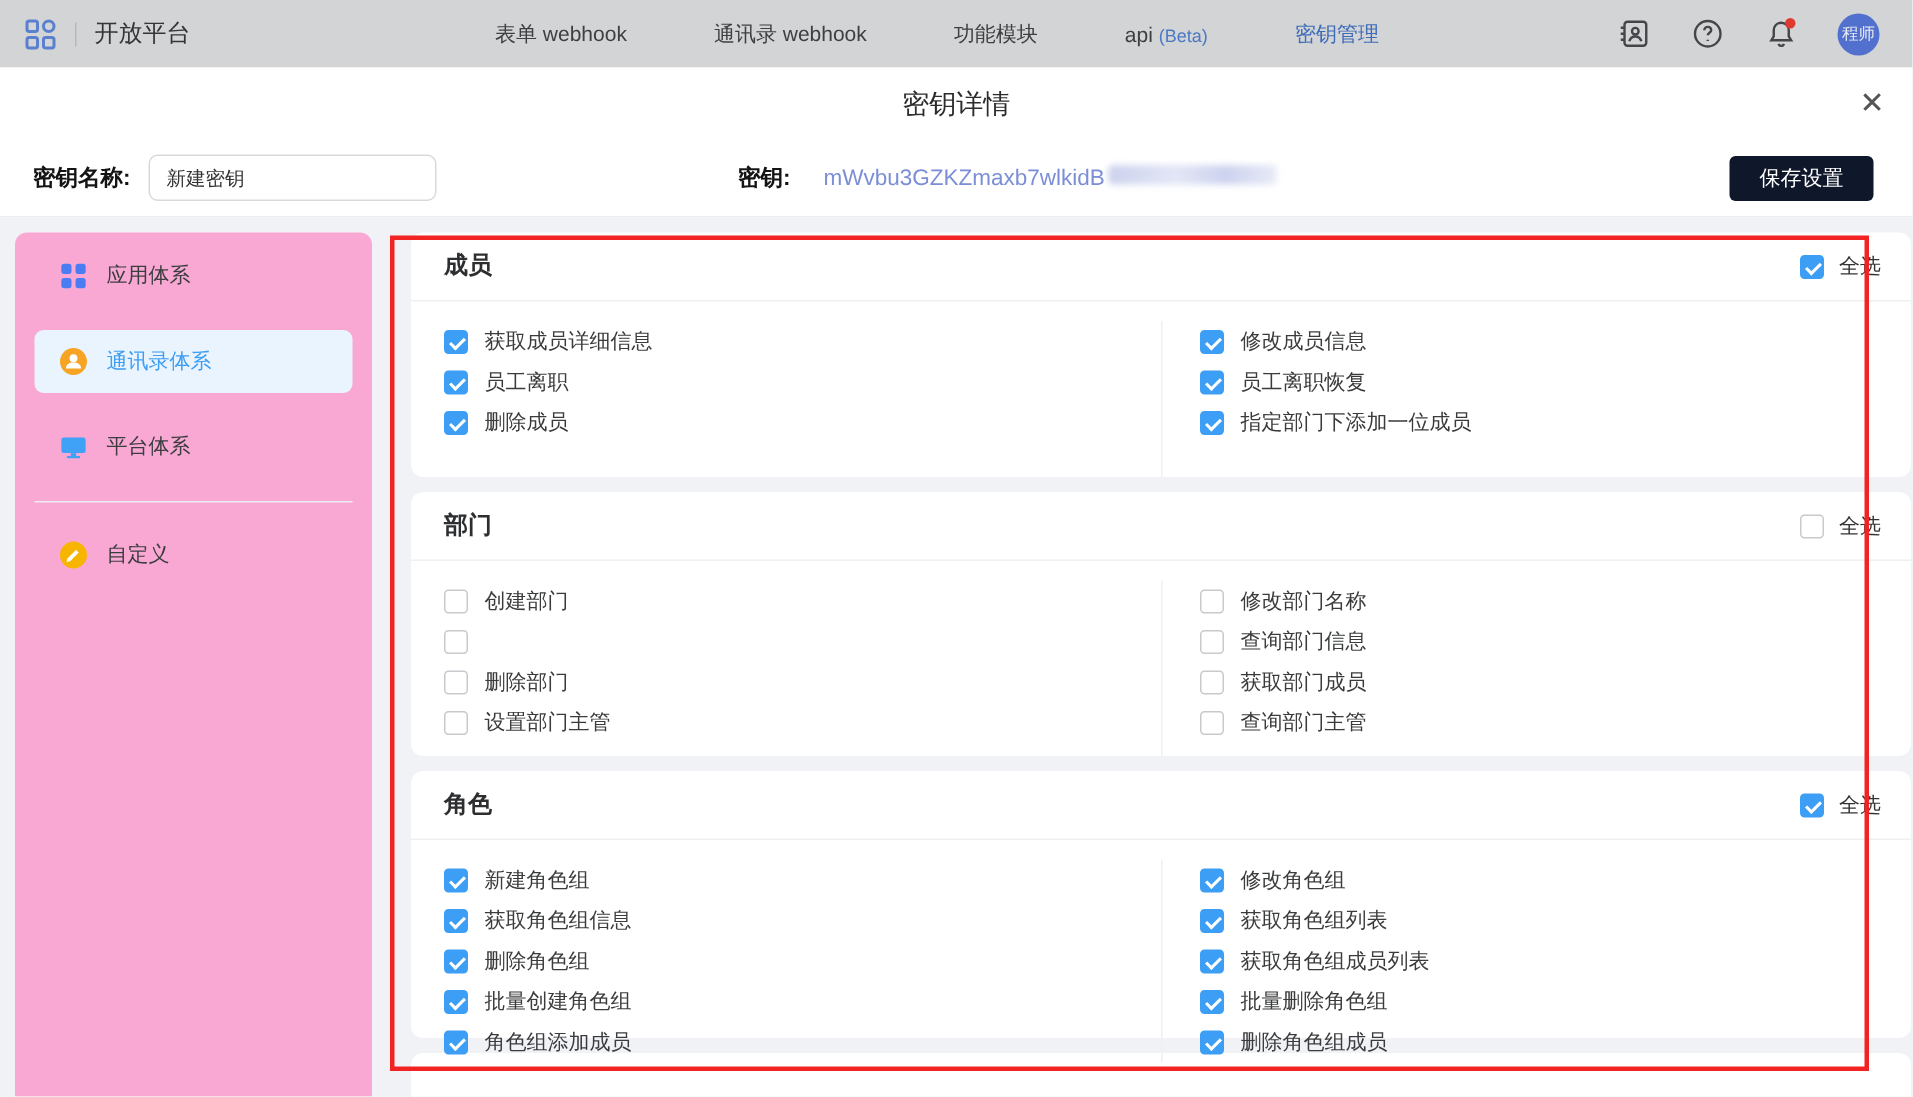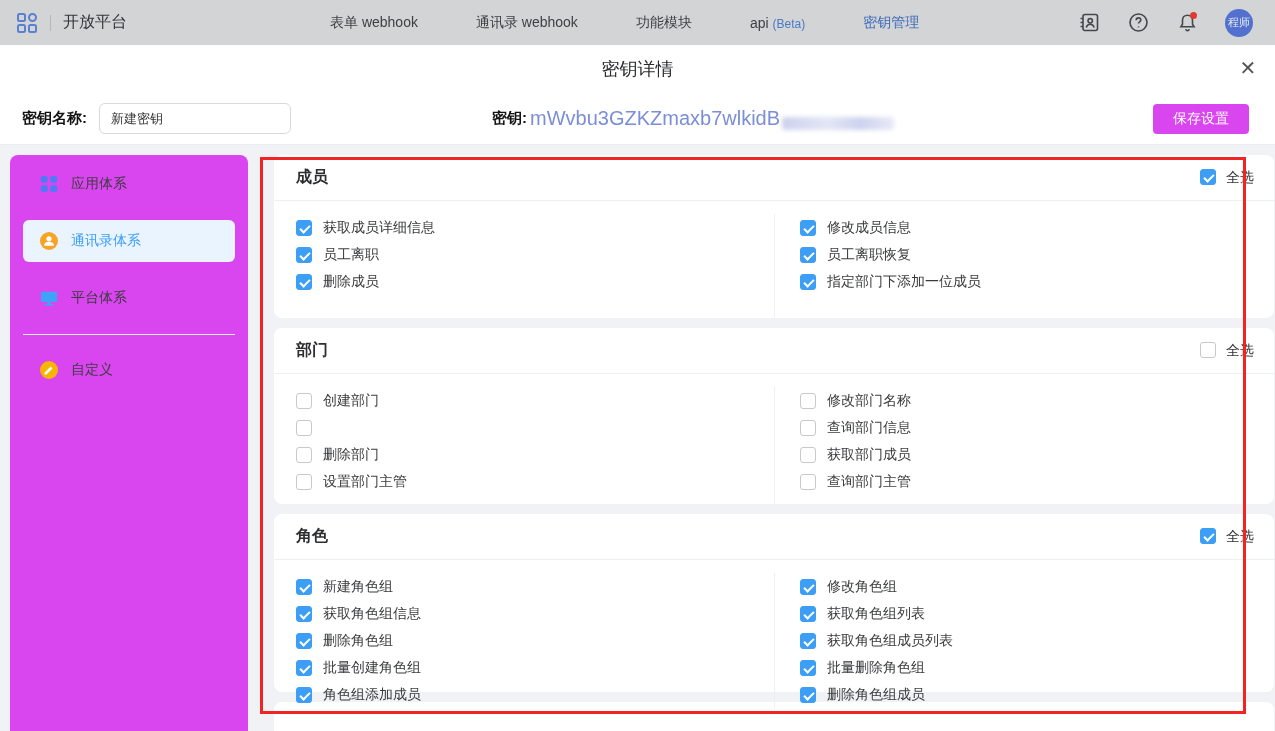--- a/index.html
+++ b/index.html
@@ -27,44 +27,44 @@
   .modal-title { font-size:18px; color:#2b2c2e; }
   .close-x { position:absolute; right:17px; top:13px; width:20px; height:20px; font-size:20px; line-height:20px;
     color:#555; text-align:center; cursor:pointer; font-family:"DejaVu Sans",sans-serif; }
 
   .keyrow { height:52px; display:flex; align-items:center; padding-left:22px; position:relative;
     border-bottom:1px solid #ececee; box-shadow:0 2px 5px rgba(0,0,0,0.04); }
   .field-label { font-size:15px; font-weight:bold; color:#141414; white-space:nowrap; }
   .keyname-input { margin-left:12px; width:192px; height:31px; border:1px solid #d9d9d9; border-radius:6px;
     padding:0 11px; font-size:13px; color:#333; font-family:inherit; outline:none; background:#fff; }
   .key-label { margin-left:201px; }
-  .key-value { margin-left:3px; font-size:20px; color:#7b8ed6; display:flex; align-items:flex-end; }
+  .key-value { margin-left:22px; font-size:15px; color:#7b8ed6; display:flex; align-items:flex-start; }
   .key-blur { display:inline-block; width:112px; height:13px; margin-left:2px; border-radius:3px;
     background:linear-gradient(90deg,#ccd2ee,#e3e6f5 40%,#cdd3ef 70%,#e8eaf7); filter:blur(2px); }
-  .save-btn { position:absolute; right:26px; top:11px; width:96px; height:30px; background:#d946ef; color:#fff;
+  .save-btn { position:absolute; right:26px; top:11px; width:96px; height:30px; background:#0f172a; color:#fff;
     border:none; border-radius:4px; font-size:14px; font-family:inherit; cursor:pointer; }
 
   
   .content { position:absolute; top:100px; left:0; right:0; bottom:0; background:#f0f2f5; }
 
-  .sidebar { position:absolute; left:10px; top:10px; width:238px; bottom:0; background:#d946ef;
+  .sidebar { position:absolute; left:10px; top:10px; width:238px; bottom:0; background:#f9a8d4;
     border-radius:8px 8px 0 0; padding-top:8px; }
   .side-item { height:42px; margin:0 13px 15px; display:flex; align-items:center; padding-left:17px;
     border-radius:6px; font-size:14px; color:#3c3d3f; cursor:pointer; }
   .side-item.selected { background:#e9f4fe; color:#3d9ef5; }
   .side-icon { width:18px; height:18px; margin-right:13px; flex:none; border-radius:50%;
     display:flex; align-items:center; justify-content:center; }
   .side-divider { border-top:1px solid #ededef; margin:2px 13px 14px; }
 
   .main { position:absolute; left:274px; top:10px; width:1000px; bottom:0; }
   .section { background:#fff; border-radius:8px; margin-bottom:10px; display:flex; flex-direction:column; }
   .sec-header { height:46px; flex:none; display:flex; align-items:center; justify-content:space-between;
     padding:0 20px 0 22px; border-bottom:1px solid #eef0f2; }
   .sec-title { font-size:16px; font-weight:bold; color:#2d2e30; }
-  .select-all { display:flex; gap:10px; font-size:14px; color:#333; cursor:pointer; }
+  .select-all { display:flex; align-items:center; gap:10px; font-size:14px; color:#333; cursor:pointer; }
   .sec-body { flex:1; display:flex; padding-top:13px; }
   .col-left { width:501px; border-right:1px solid #eef0f2; padding-left:22px; }
   .col-right { flex:1; padding-left:25px; }
   .perm-row { height:27px; display:flex; align-items:center; gap:11px; font-size:14px; color:#3a3b3d; }
 
   .cb { width:16px; height:16px; border-radius:3px; border:1px solid #c8c9cc; background:#fff;
     position:relative; flex:none; cursor:pointer; }
   .cb.checked { background:#3d9ef5; border-color:#3d9ef5; }
   .cb.checked::after { content:""; position:absolute; left:3px; top:4px; width:8px; height:4px;
     border-left:2px solid #fff; border-bottom:2px solid #fff; transform:rotate(-45deg); }

